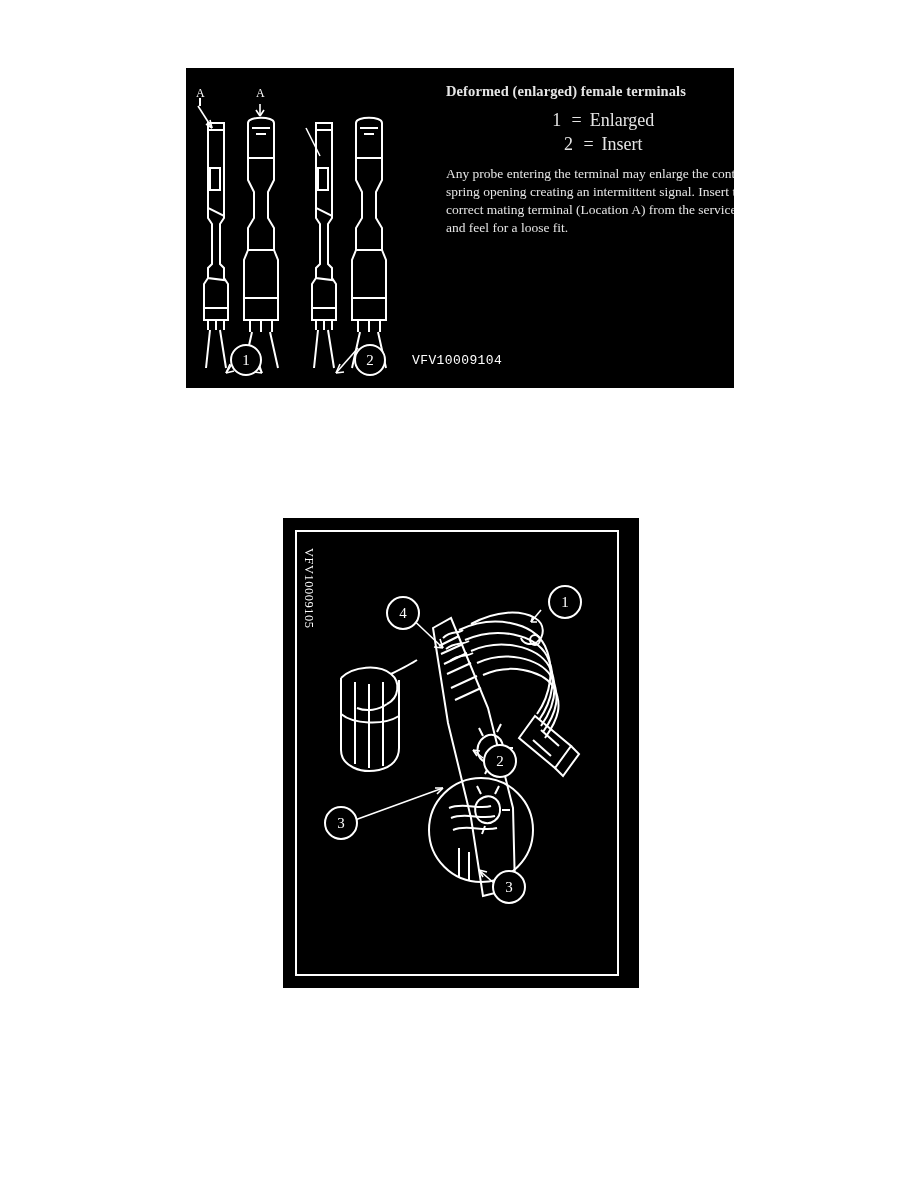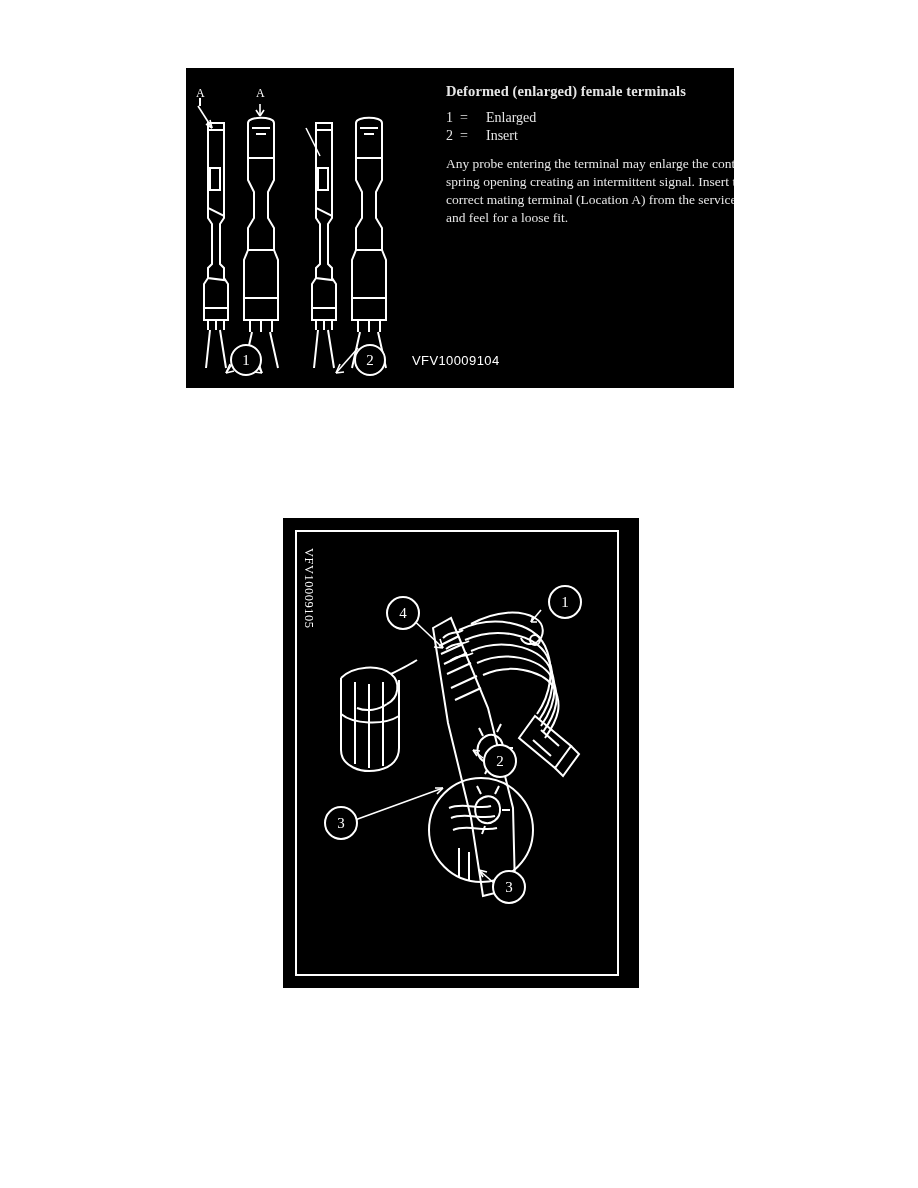--- a/index.html
+++ b/index.html
@@ -41,41 +41,42 @@
     margin-left: 32px;
   }
   #fig1-text .fig-title {
     font-weight: bold;
     font-size: 14.5px;
     letter-spacing: .1px;
     margin: 0 0 9px 0;
     line-height: 1.1;
   }
   #fig1-text .legend {
-    font-size: 14px;
+    font-size: 18px;
     line-height: 1.32;
     margin: 0 0 9px 0;
+    text-align: center;
   }
   #fig1-text .legend .row {
     display: block;
     white-space: pre;
   }
   #fig1-text .legend .num { display: inline-block; width: 14px; }
   #fig1-text .legend .eq  { display: inline-block; width: 26px; }
   #fig1-text .body-text {
     font-size: 13.5px;
     line-height: 1.33;
     margin: 0;
   }
   #fig1-code {
     position: absolute;
     left: 226px;
     bottom: 20px;
     color: #ffffff;
-    font-family: Liberation Sans, sans-serif;
+    font-family: Liberation Mono, monospace;
     font-size: 13px;
     letter-spacing: .4px;
   }
 
   
   .bubble {
     position: absolute;
     border: 2px solid #ffffff;
     border-radius: 50%;
     color: #ffffff;

